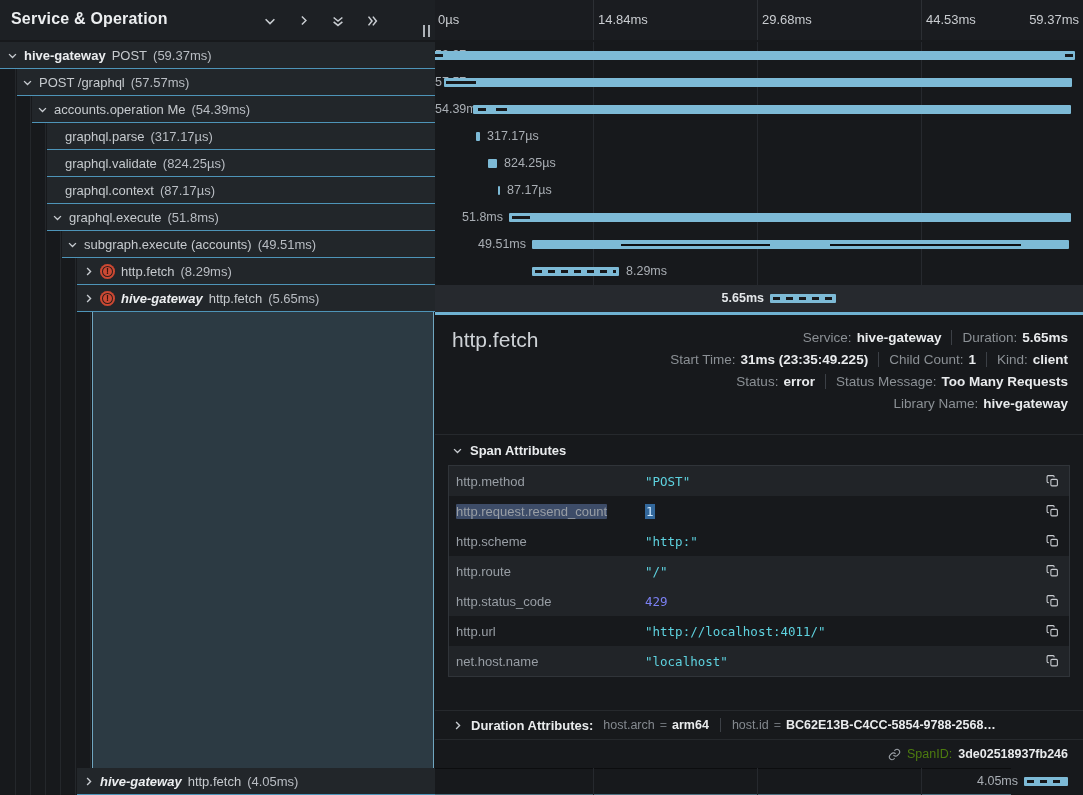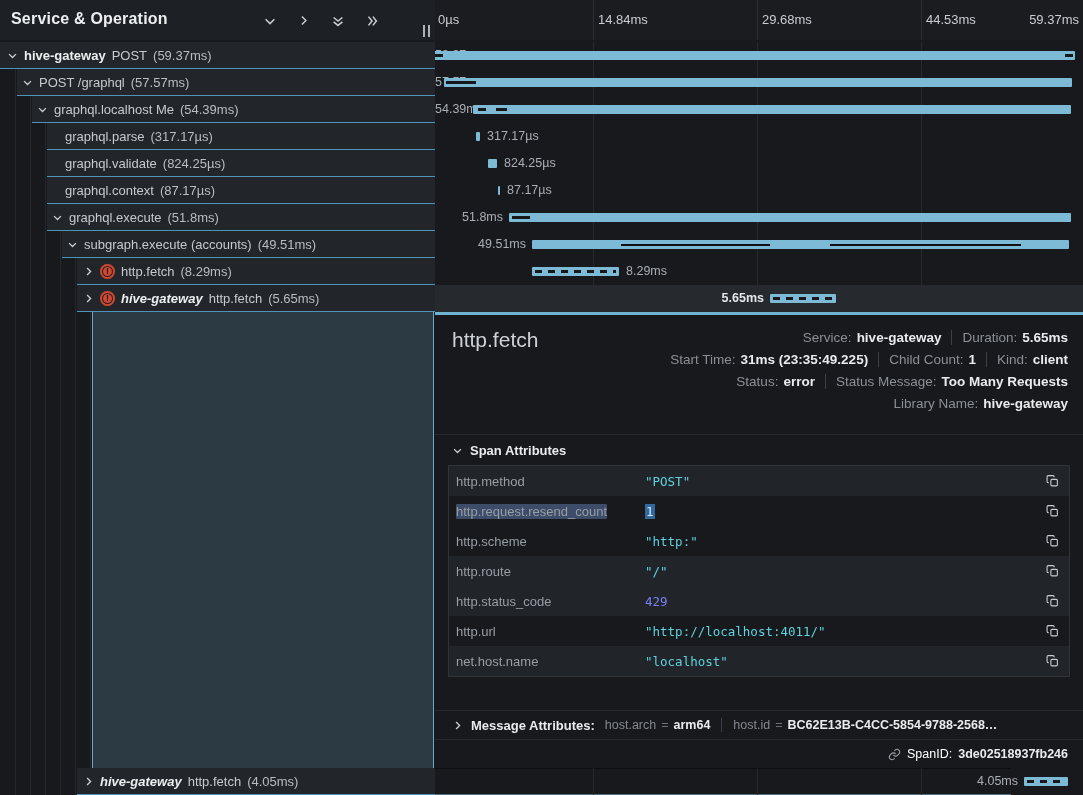--- a/index.html
+++ b/index.html
@@ -74,21 +74,21 @@
               display:flex; align-items:center; justify-content:center; background:none; border:none; }
   #res-line { position:absolute; left:0; top:395px; width:648px; height:29px; border-top:1px solid #26292d;
               display:flex; align-items:center; padding-left:17px; font-size:12.5px; }
   #res-line .chev { color:#c8ccd1; margin-right:8px; display:flex; }
   #res-head { font-weight:bold; color:#e9ebed; font-size:13px; margin-right:10px; cursor:pointer; }
   .res-k { color:#84898f; } .res-eq { color:#6c7177; margin:0 5px; } .res-v { color:#e9ebed; font-weight:bold; }
   .res-div { width:1px; height:14px; background:#3c4046; margin:0 11px; }
   #spanid-line { position:absolute; left:0; top:424px; width:648px; height:29px; border-top:1px solid #26292d;
                  display:flex; align-items:center; justify-content:flex-end; padding-right:15px; font-size:12.5px; gap:6px; }
   #spanid-line .link { color:#9da2a8; display:flex; cursor:pointer; }
-  #spanid-label { color:#ffffff; }
+  #spanid-label { color:#4d7c0f; }
   #spanid-value { color:#e9ebed; font-weight:bold; }
 
   #tl-bottom-row { position:absolute; left:0; top:768px; width:576px; height:27px; background:#17191c;
                    border-top:1px solid #0c0d0f; border-bottom:1px solid rgba(125,186,214,.55); }
 </style>
 </head>
 <body>
 
 <div id="app">
 
@@ -151,21 +151,21 @@
           </span>
           <span class="lbl">POST /graphql</span>
           <span class="dur">(57.57ms)</span>
         </div>
         <div class="trow" style="top: 54px; left: 32px; padding-left: 5px;">
           <span class="tchev">
             <svg width="11" height="11" viewBox="0 0 16 16" fill="none" stroke="currentColor" stroke-width="2">
               <path d="M3 6l5 5 5-5"></path>
             </svg>
           </span>
-          <span class="lbl">graphql.localhost Me</span>
+          <span class="lbl">accounts.operation Me</span>
           <span class="dur">(54.39ms)</span>
         </div>
         <div class="trow" style="top: 81px; left: 47px; padding-left: 18px;">
           <span class="lbl">graphql.parse</span>
           <span class="dur">(317.17µs)</span>
         </div>
         <div class="trow" style="top: 108px; left: 47px; padding-left: 18px; text-align: center;">
           <span class="lbl">graphql.validate</span>
           <span class="dur">(824.25µs)</span>
         </div>
@@ -430,21 +430,21 @@
               </svg>
             </button>
           </div>
         </div>
       <div id="res-line">
         <span class="chev">
           <svg width="11" height="11" viewBox="0 0 16 16" fill="none" stroke="#c8ccd1" stroke-width="2">
               <path d="M6 3l5 5-5 5"></path>
             </svg>
         </span>
-        <span id="res-head">Message Attributes:</span>
+        <span id="res-head">Duration Attributes:</span>
         <span id="res-items" style="display:flex;align-items:center;white-space:nowrap;overflow:hidden;">
             <span class="res-k">host.arch</span>
             <span class="res-eq">=</span>
             <span class="res-v">arm64</span>
             <span class="res-div"></span>
             <span class="res-k">host.id</span>
             <span class="res-eq">=</span>
             <span class="res-v">BC62E13B-C4CC-5854-9788-2568…</span>
           </span>
       </div>

